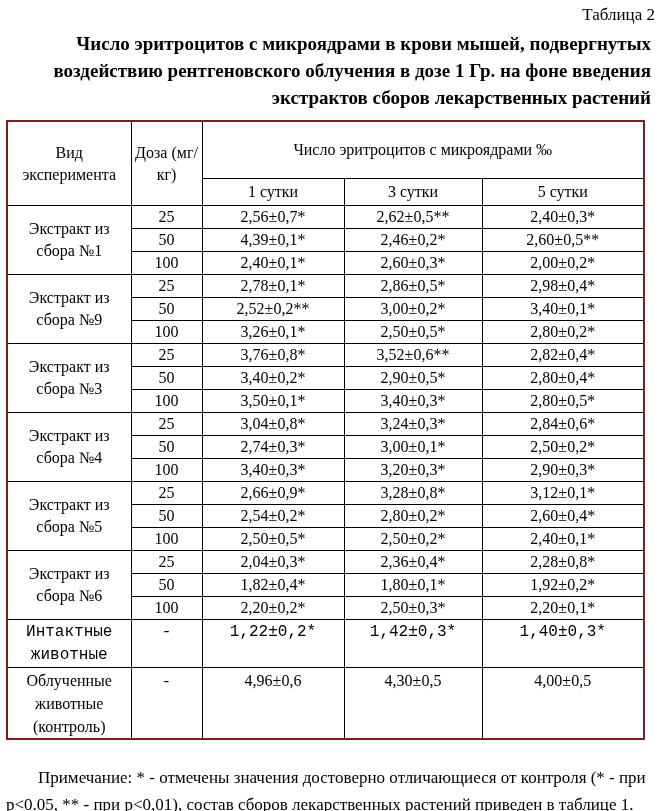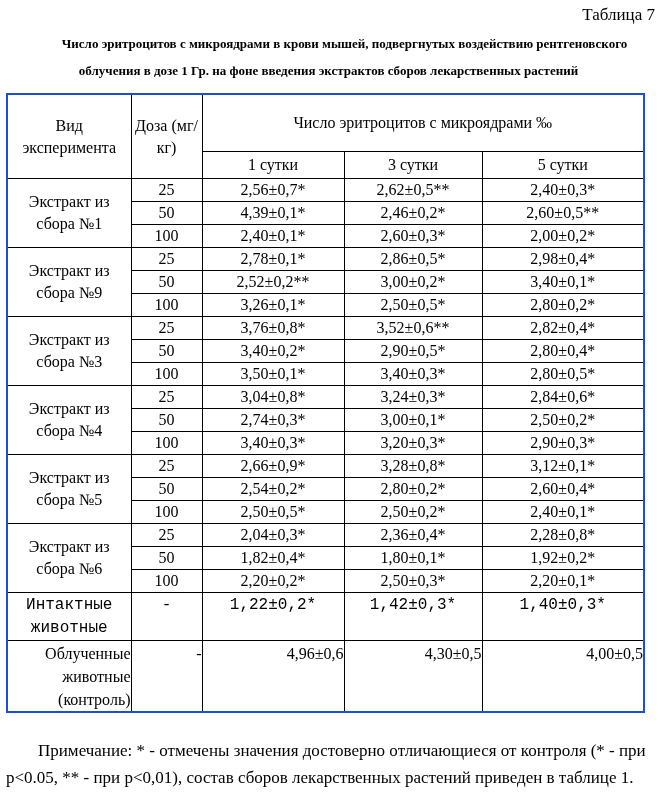--- a/index.html
+++ b/index.html
@@ -19,43 +19,43 @@
     overflow: hidden;
   }
   .table-label {
     text-align: right;
     font-size: 17px;
     line-height: 22px;
     padding-right: 8px;
   }
   .doc-title {
     font-weight: bold;
-    font-size: 13px;
+    font-size: 19px;
     line-height: 27px;
     text-indent: 32px;
     width: 645px;
     margin-top: 4px;
-    text-align: center;
+    text-align: right;
   }
   table.results {
     border-collapse: collapse;
     margin-top: 9px;
     table-layout: fixed;
   }
   table.results td {
     border: 1px solid #000;
     font-size: 16px;
     line-height: 22px;
     text-align: center;
     padding: 0;
     vertical-align: middle;
     overflow: hidden;
   }
   table.results {
-    border: 2px solid #1d4ed8;
+    border: 2px solid #7f1d1d;
   }
   .c-exp  { width: 124px; }
   .c-dose { width: 71px; }
   .c-d1   { width: 142px; }
   .c-d3   { width: 138px; }
   .c-d5   { width: 162px; }
 
   td.hdr-exp {
     vertical-align: middle;
     line-height: 26px;
@@ -79,37 +79,37 @@
     vertical-align: top;
     line-height: 23px;
     padding-top: 1px;
   }
   tr.single-row td {
     vertical-align: top;
     line-height: 23px;
     padding-top: 1px;
   }
   tr.row-intact td { height: 44px; font-family: Liberation Mono, monospace; }
-  tr.row-control td { height: 69px; text-align: right; }
+  tr.row-control td { height: 69px; }
 
   .doc-note {
     font-size: 17px;
     line-height: 27px;
     text-indent: 32px;
     width: 655px;
     margin-top: 24px;
     text-align: left;
   }
 </style>
 </head>
 <body>
 
 <div class="page">
 
-  <div class="table-label">Таблица 7</div>
+  <div class="table-label">Таблица 2</div>
 
   <div class="doc-title">Число эритроцитов с микроядрами в крови мышей, подвергнутых воздействию рентгеновского облучения в дозе 1 Гр. на фоне введения экстрактов сборов лекарственных растений</div>
 
   <table class="results">
     <colgroup>
       <col class="c-exp">
         <col class="c-dose">
         <col class="c-d1">
         <col class="c-d3">
         <col class="c-d5">

